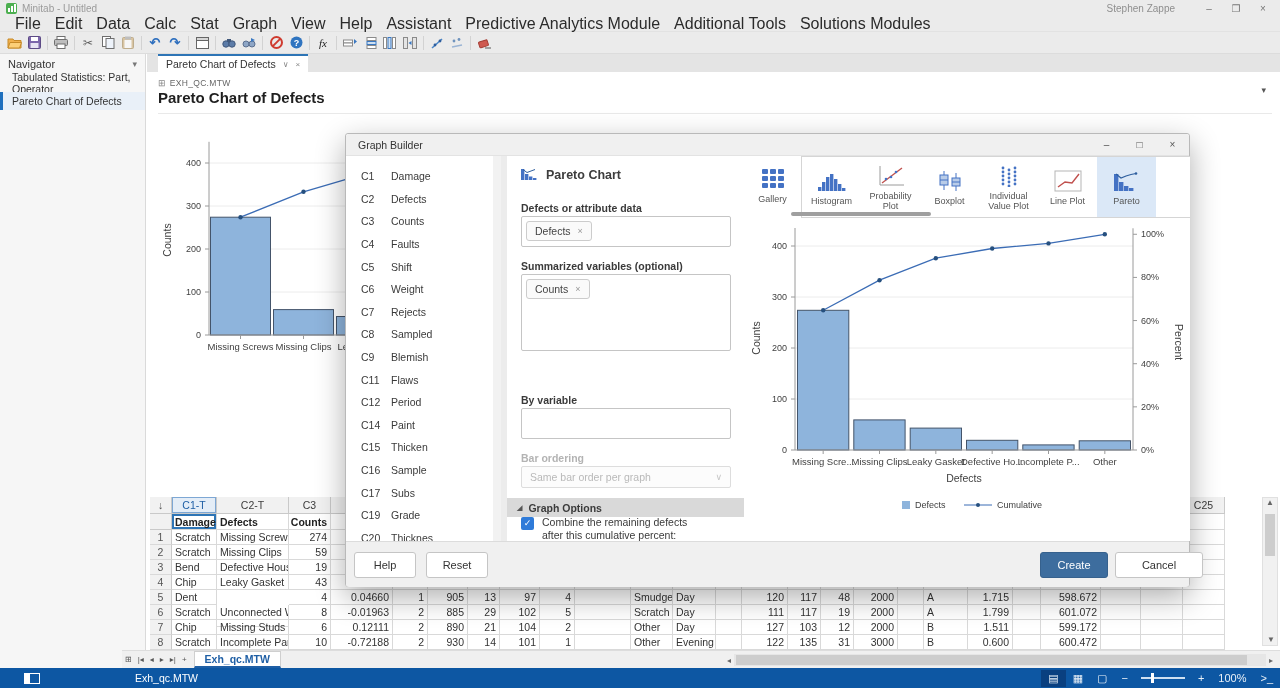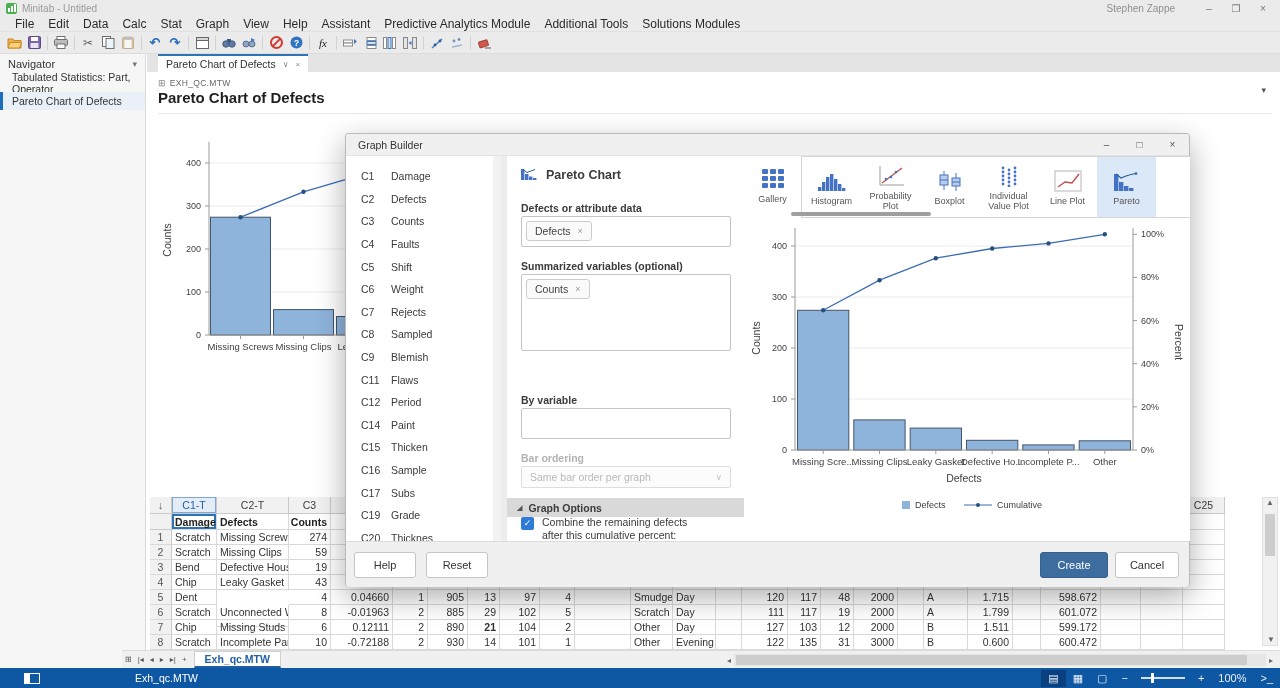--- a/index.html
+++ b/index.html
@@ -5,21 +5,21 @@
   *{box-sizing:border-box;margin:0;padding:0;}
   html,body{width:1280px;height:688px;overflow:hidden;}
   body{position:relative;font-family:"Liberation Sans",sans-serif;font-size:11px;color:#333;background:#fff;}
   
   #titlebar{position:absolute;left:0;top:0;width:1280px;height:16px;background:#ebebeb;display:flex;align-items:center;padding:0 6px;gap:5px;}
   #titlebar .t-title{color:#9b9b9b;font-size:10px;}
   #titlebar .spacer{flex:1;}
   #titlebar .user{color:#8f8f8f;font-size:10px;margin-right:18px;}
   .winbtn{color:#777;font-size:10px;width:22px;text-align:center;}
   #menubar{position:absolute;left:0;top:16px;width:1280px;height:16px;background:#ebebeb;display:flex;align-items:center;padding-left:8px;border-bottom:1px solid #e2e2e2;}
-  #menubar .mi{padding:0 7px;font-size:12px;color:#2b2b2b;}
+  #menubar .mi{padding:0 7px;font-size:16px;color:#2b2b2b;}
   #toolbar{position:absolute;left:0;top:32px;width:1280px;height:22px;background:#ebebeb;display:flex;align-items:center;padding-left:4px;border-bottom:1px solid #dcdcdc;}
   #toolbar .tbi{width:20px;height:18px;display:flex;align-items:center;justify-content:center;}
   #toolbar .sep{width:1px;height:14px;background:#d2d2d2;margin:0 3px;}
   
   #navigator{position:absolute;left:0;top:54px;width:146px;height:614px;background:#f6f6f6;border-right:1px solid #dadada;}
   #nav-head{height:20px;display:flex;align-items:center;padding:0 8px;color:#333;}
   #nav-head .caret{margin-left:auto;color:#777;font-size:9px;}
   .nav-item{height:18px;display:flex;align-items:center;padding-left:12px;font-size:10.5px;color:#333;position:relative;}
   .nav-item.sel{background:#e9f0f8;}
   .nav-item.sel:before{content:"";position:absolute;left:0;top:0;width:3px;height:100%;background:#1d6fbe;}
@@ -567,21 +567,21 @@
         <div class="gc " style="width: 42px;"></div>
       </div>
       <div class="grow" style="height: 15px;">
         <div class="gc rn" style="width: 22px;">7</div>
         <div class="gc " style="width: 45px;">Chip</div>
         <div class="gc " style="width: 72px;">Missing Studs</div>
         <div class="gc num" style="width: 42px;">6</div>
         <div class="gc num" style="width: 62px;">0.12111</div>
         <div class="gc num" style="width: 35px;">2</div>
         <div class="gc num" style="width: 40px;">890</div>
-        <div class="gc num" style="width: 32px; font-weight: bold;">21</div>
+        <div class="gc num" style="width: 32px;">21</div>
         <div class="gc num" style="width: 40px;">104</div>
         <div class="gc num" style="width: 35px;">2</div>
         <div class="gc " style="width: 56px;"></div>
         <div class="gc " style="width: 42px;">Other</div>
         <div class="gc " style="width: 43px;">Day</div>
         <div class="gc " style="width: 26px;"></div>
         <div class="gc num" style="width: 46px;">127</div>
         <div class="gc num" style="width: 33px;">103</div>
         <div class="gc num" style="width: 33px;">12</div>
         <div class="gc num" style="width: 44px;">2000</div>
@@ -951,15 +951,15 @@
           <line x1="218" y1="277" x2="246" y2="277" stroke="#3b6cb5"></line>
           <circle cx="232" cy="277" r="2" fill="#26507f"></circle>
           <text x="251" y="280">Cumulative</text>
         </svg></div>
   </div>
 
   <div id="dlg-foot">
     <span class="btn" style="left:8px;width:62px">Help</span>
     <span class="btn" style="left:80px;width:62px">Reset</span>
     <span class="btn primary" style="left:694px;width:68px">Create</span>
-    <span class="btn" style="left:769px;width:64px">Cancel</span>
+    <span class="btn" style="left:769px;width:88px">Cancel</span>
   </div>
 </div>
 
 </body></html>

